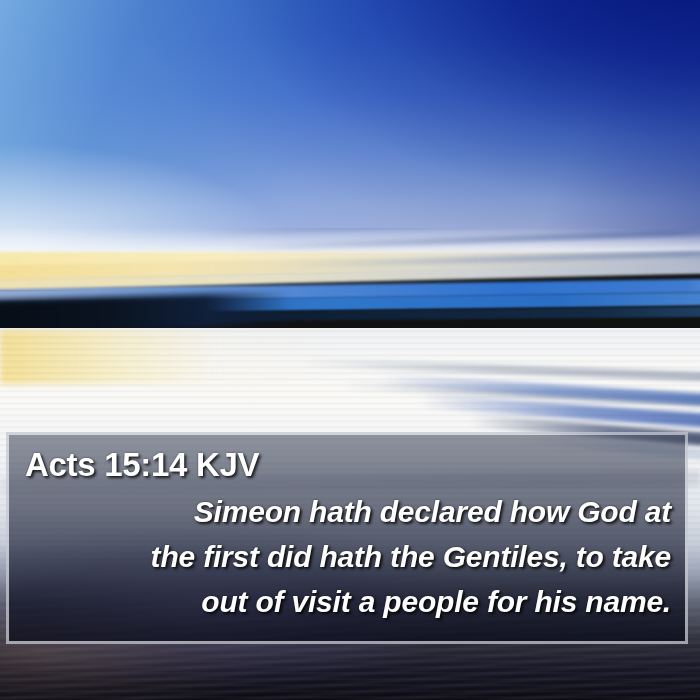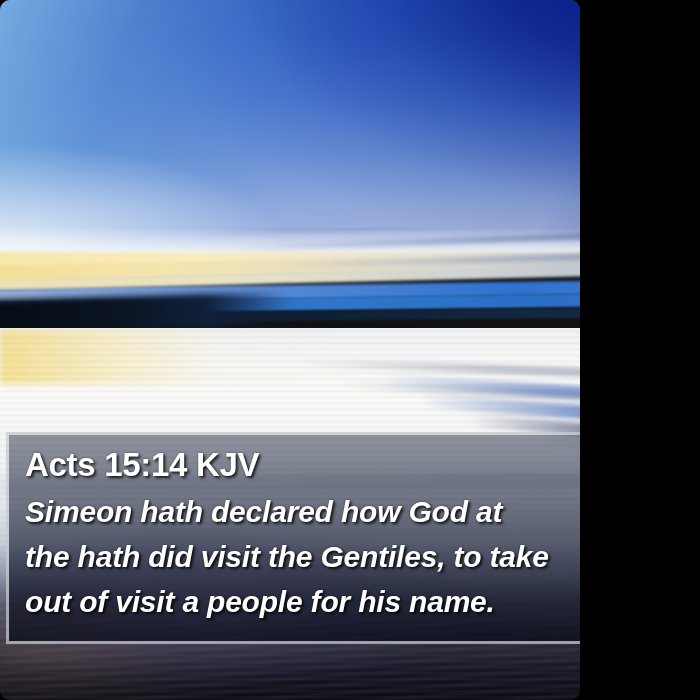--- a/index.html
+++ b/index.html
@@ -6,25 +6,24 @@
     margin: 0;
     padding: 0;
     background: #000;
   }
   body {
     font-family: "Liberation Sans", sans-serif;
   }
 
   #scene {
     position: relative;
-    width: 580px;
+    width: 700px;
     height: 700px;
     overflow: hidden;
     background: #111;
-    border-radius: 10px;
   }
 
   
   .sky {
     position: absolute;
     left: 0; top: 0;
     width: 700px;
     height: 268px;
     background:
       linear-gradient(112deg,
@@ -229,20 +228,21 @@
   .verse-body {
     margin: 4px 0 0 0;
     font-family: "Liberation Sans", sans-serif;
     font-weight: bold;
     font-style: italic;
     font-size: 30px;
     line-height: 45px;
     letter-spacing: -0.2px;
     color: #ffffff;
     text-shadow: 2px 2px 3px rgba(0,0,0,0.80), 0 0 2px rgba(0,0,0,0.55);
+    text-align: right;
   }
   .verse-line { display: block; white-space: nowrap; }
 </style>
 </head>
 <body>
 
 <div id="scene">
 
   <div class="sky"></div>
   <div class="sky-dark-corner"></div>
@@ -275,19 +275,19 @@
     <div class="water-dark-glow"></div>
     <div class="water-bottom-streaks"></div>
   </div>
 
   <div class="verse-card">
     <div class="verse-card-tint"></div>
     <div class="verse-content">
       <div class="verse-ref">Acts 15:14 KJV</div>
       <div class="verse-body">
         <span class="verse-line">Simeon hath declared how God at</span>
-        <span class="verse-line">the hath did visit the Gentiles, to take</span>
+        <span class="verse-line">the first did hath the Gentiles, to take</span>
         <span class="verse-line">out of visit a people for his name.</span>
       </div>
     </div>
   </div>
 
 </div>
 
 </body></html>

